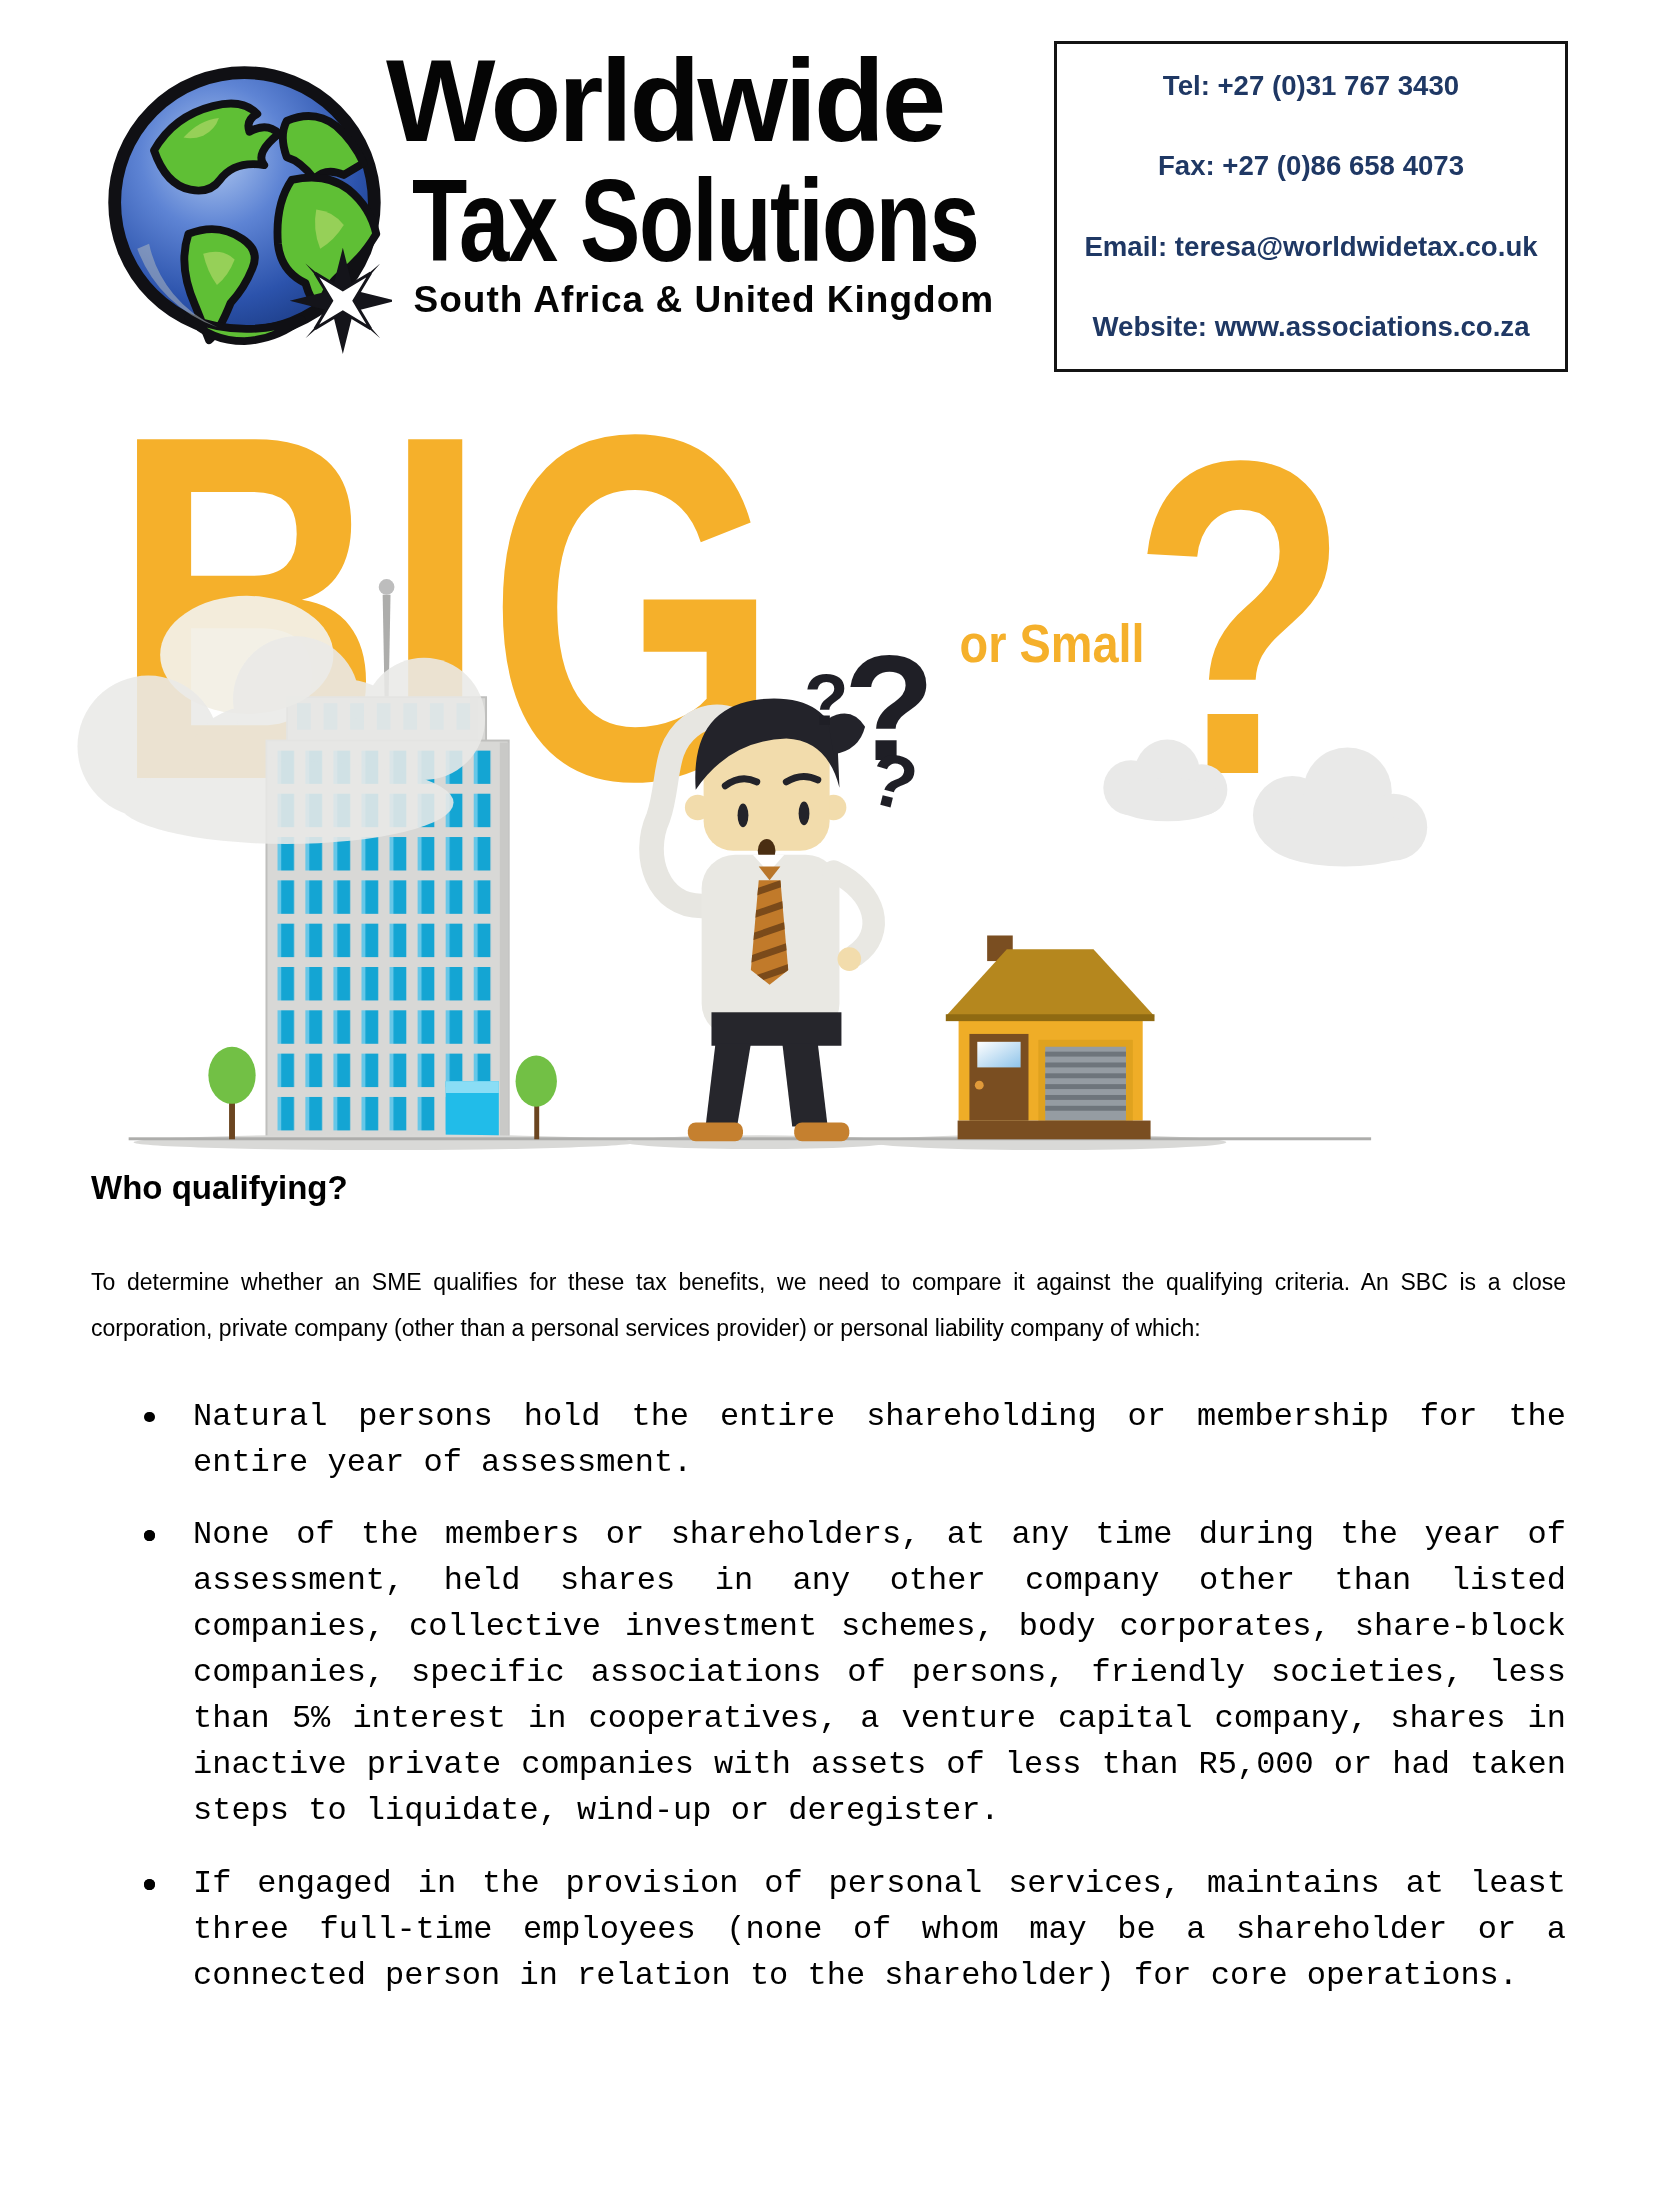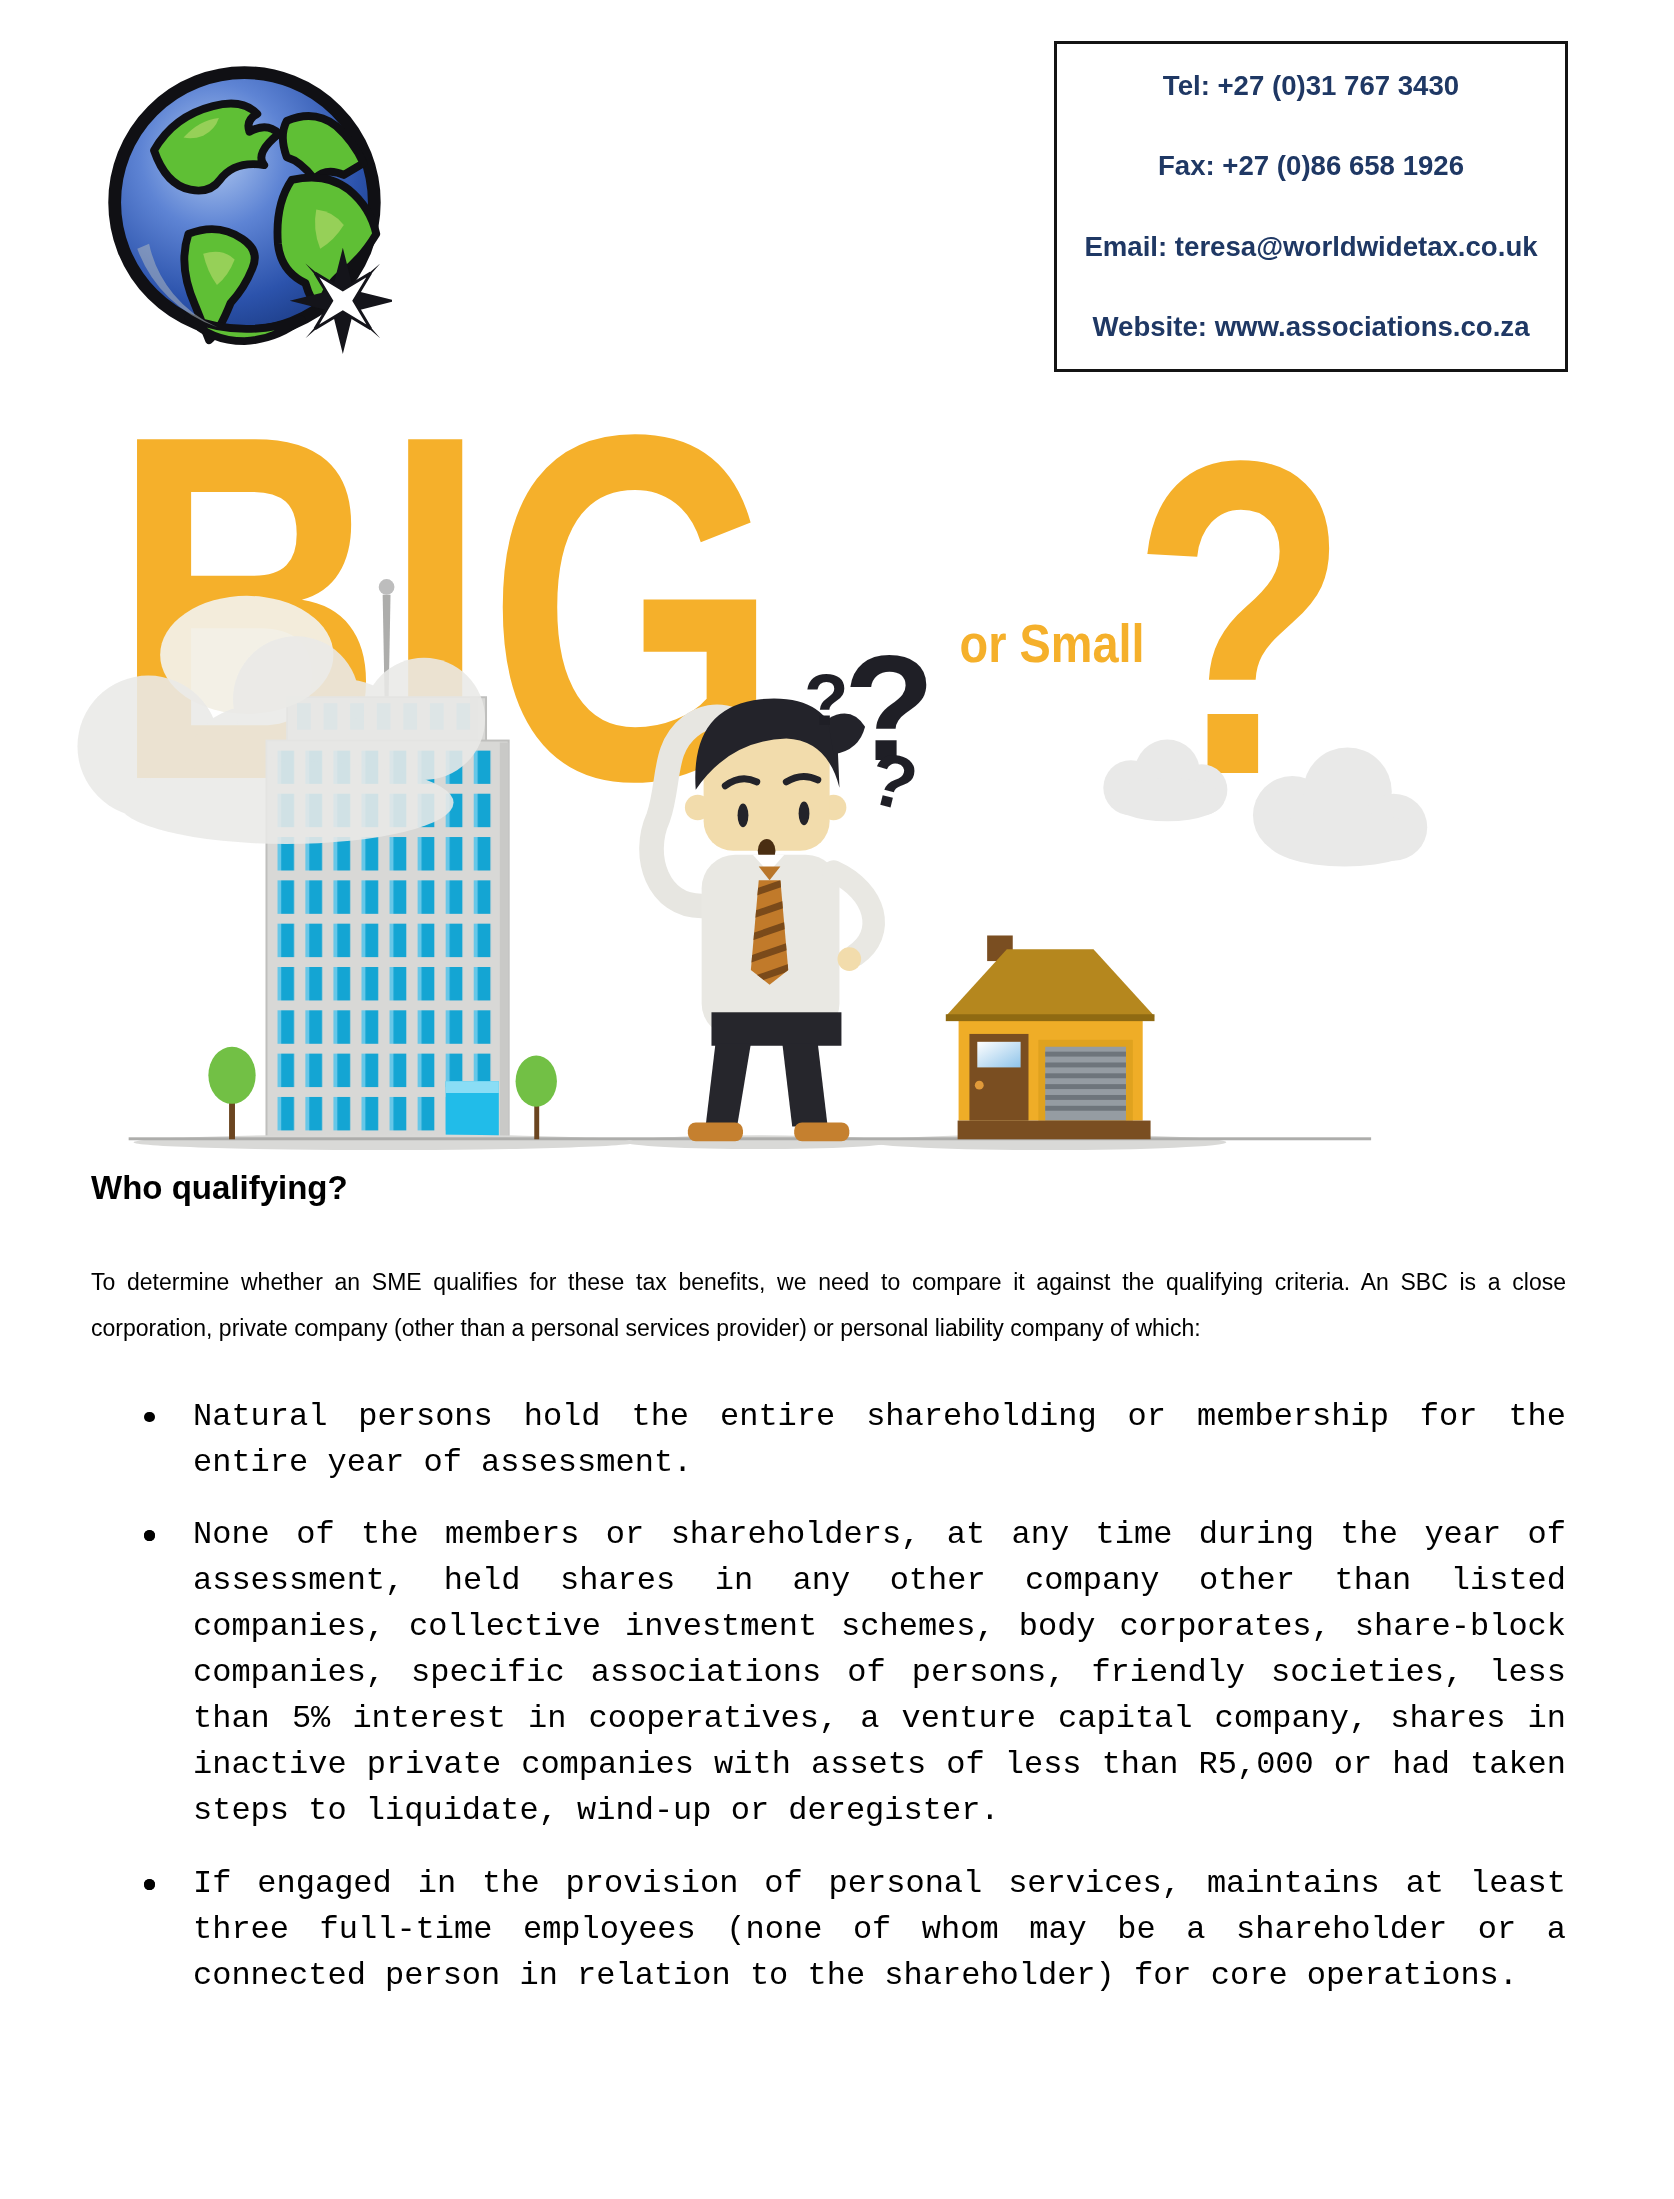--- a/index.html
+++ b/index.html
@@ -64,24 +64,29 @@
       <path d="M225,165 q18,2 28,16 q-10,16 -24,24 q-8,-20 -4,-40 z"></path>
       <path d="M90,92 q16,-18 36,-20 q-4,12 -16,18 q-10,4 -20,2 z"></path>
     </g>
     <path d="M55,200 a120 120 0 0 0 70,85 a132 132 0 0 1 -82,-80 z" fill="#ADB6BE" opacity=".55"></path>
     <g transform="translate(252,258)">
       <polygon points="0,-54 10,-14 38,-38 14,-10 54,0 14,10 38,38 10,14 0,54 -10,14 -38,38 -14,10 -54,0 -14,-10 -38,-38 -10,-14" fill="#14141a"></polygon>
       <polygon points="0,-40 8,-8 40,0 8,8 0,40 -8,8 -40,0 -8,-8" transform="rotate(45)" fill="#ffffff" stroke="#14141a" stroke-width="3"></polygon>
     </g>
   </svg>
 
+  <div class="brand">
+    <span class="brand-line1">Worldwide</span>
+    <span class="brand-line2">Tax Solutions</span>
+    <span class="brand-tagline">South Africa &amp; United Kingdom</span>
+  </div>
 
   <div class="contact-box">
     <div class="contact-line">Tel: +27 (0)31 767 3430</div>
-    <div class="contact-line">Fax: +27 (0)86 658 1926</div>
+    <div class="contact-line">Fax: +27 (0)86 658 4073</div>
     <div class="contact-line">Email: teresa@worldwidetax.co.uk</div>
     <div class="contact-line">Website: www.associations.co.za</div>
   </div>
 
   <div class="scene">
   <svg width="1675" height="763" viewBox="0 0 1700 775">
     <defs>
       <pattern id="winpat" patternUnits="userSpaceOnUse" x="281" y="362" width="28.5" height="44">
         <rect width="17" height="34" fill="#14A5D3"></rect>
         <rect width="4" height="34" fill="#66C7E8"></rect>

